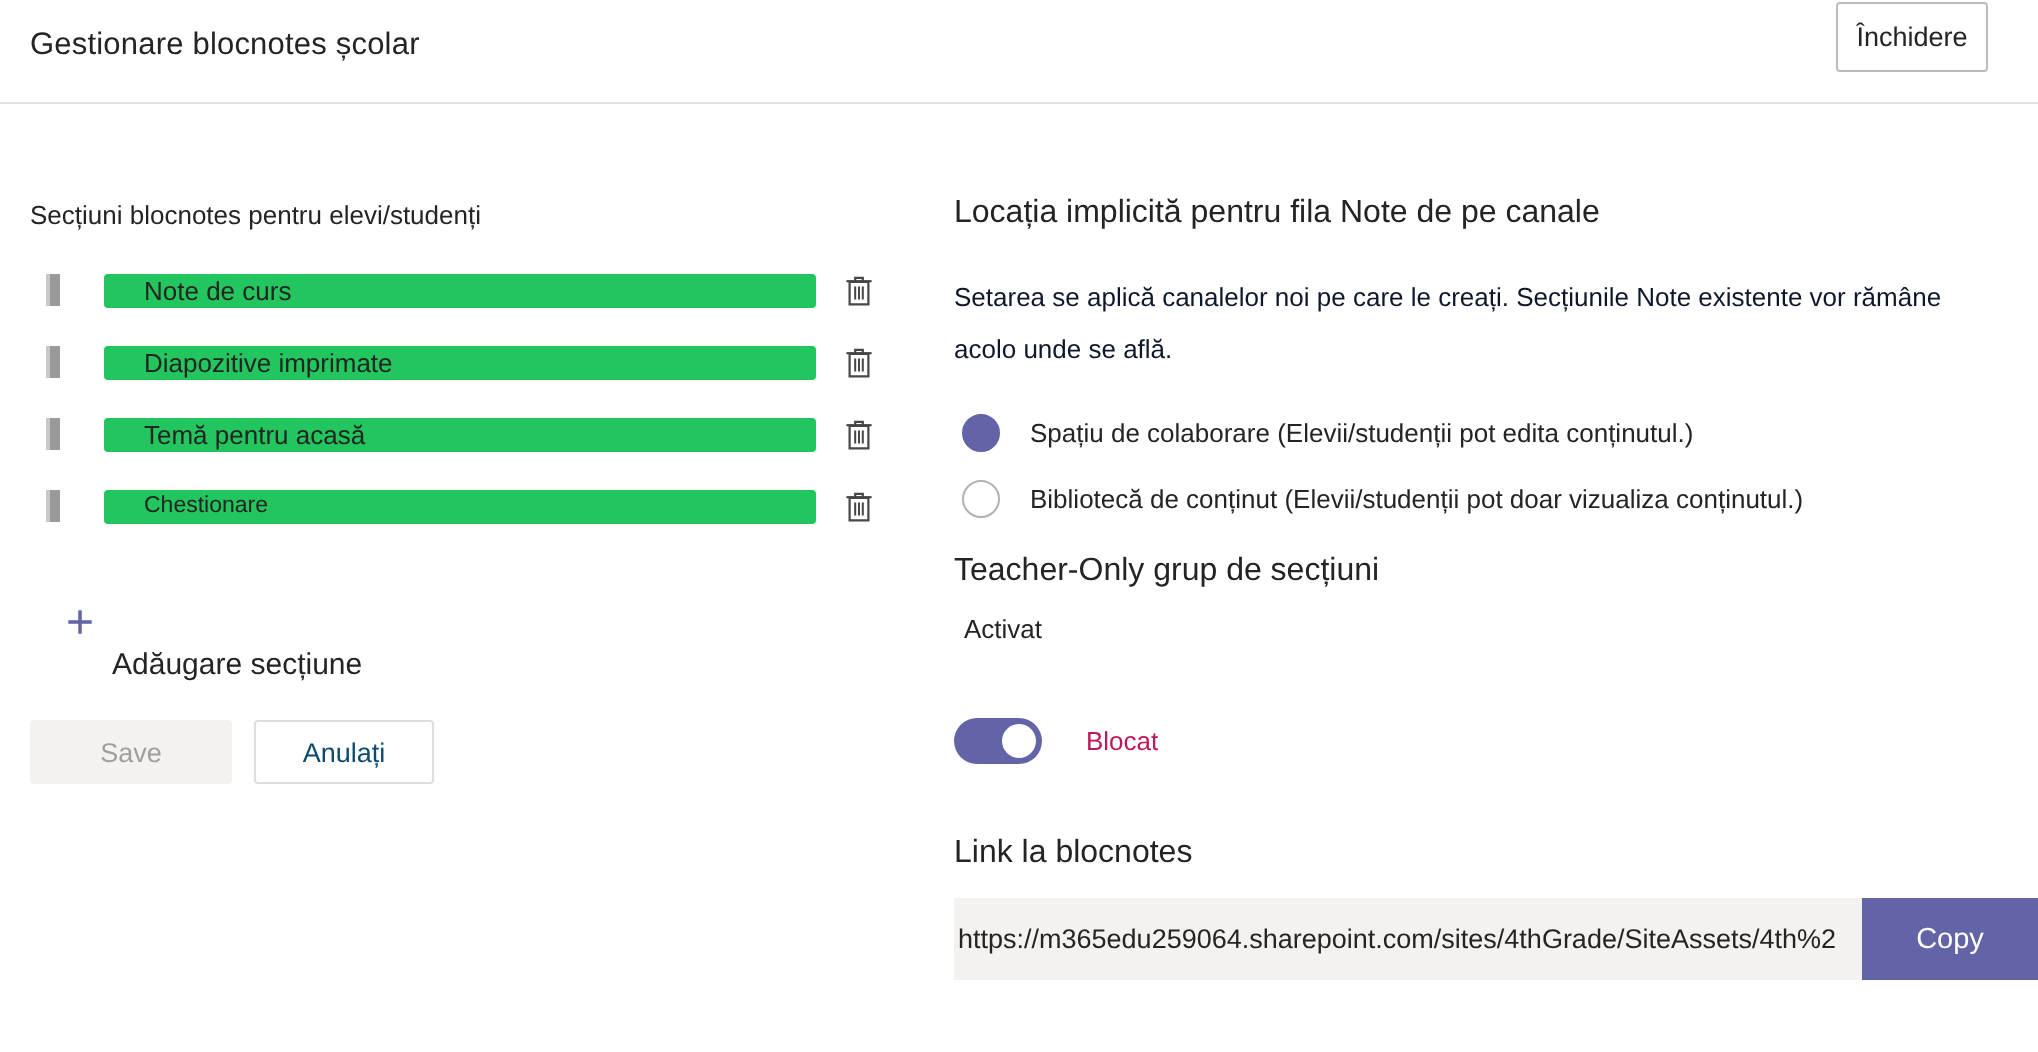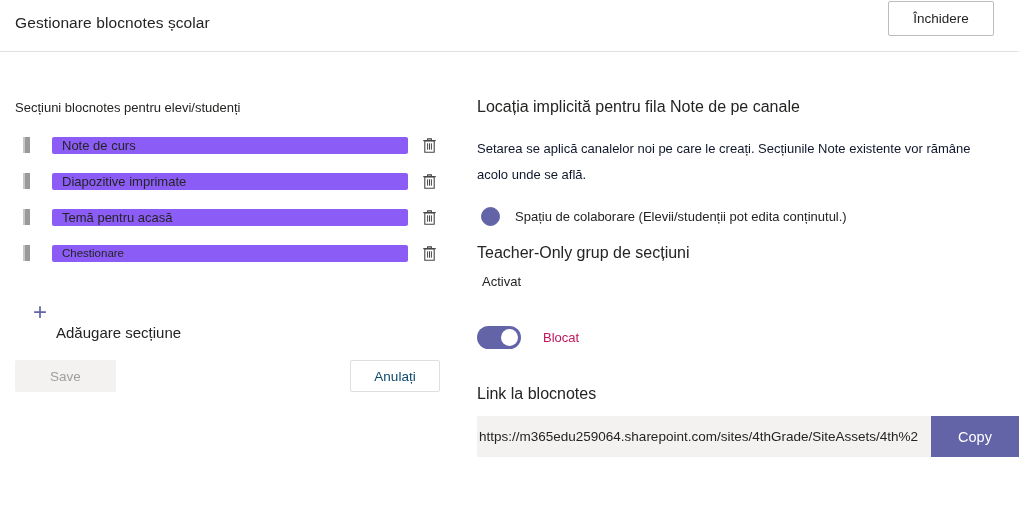--- a/index.html
+++ b/index.html
@@ -38,21 +38,21 @@
     font-weight: 400;
     color: #252423;
     letter-spacing: 0.1px;
     white-space: nowrap;
     text-align: right;
   }
   .close-button {
     position: absolute;
     right: 25px;
     top: 1px;
-    width: 106px;
+    width: 76px;
     height: 35px;
     background: #ffffff;
     border: 1px solid #bdbdbd;
     border-radius: 2px;
     font-family: "Liberation Sans", sans-serif;
     font-size: 13.5px;
     color: #252423;
     cursor: pointer;
     display: flex;
     align-items: center;
@@ -104,26 +104,26 @@
   .drag-handle .bar {
     width: 7px;
     height: 16px;
     background: #9a9a9a;
     border-left: 2px solid #c8c8c8;
     display: block;
   }
   .section-name {
     flex: 1 1 auto;
     height: 17px;
-    background: #8b5cf6;
+    background: #22c55e;
     border: none;
     border-radius: 2px;
     display: flex;
     align-items: center;
-    padding: 0 10px;
+    padding: 0 20px;
     font-size: 13px;
     color: #252423;
     margin-left: 15px;
     margin-right: 10px;
     cursor: text;
     overflow: hidden;
     white-space: nowrap;
   }
   .section-name.small { font-size: 11.5px; }
 
@@ -158,21 +158,20 @@
     font-size: 15px;
     color: #252423;
     white-space: nowrap;
     margin-top: 42px;
   }
 
   .action-row {
     display: flex;
     margin-top: 19px;
     gap: 11px;
-    justify-content: space-between;
   }
   .btn {
     height: 32px;
     border-radius: 2px;
     font-family: "Liberation Sans", sans-serif;
     font-size: 13.5px;
     display: flex;
     align-items: center;
     justify-content: center;
     padding: 0;
@@ -400,20 +399,24 @@
 
     <div class="rc-heading">Locația implicită pentru fila Note de pe canale</div>
 
     <div class="rc-desc">Setarea se aplică canalelor noi pe care le creați. Secțiunile Note existente vor rămâne acolo unde se află.</div>
 
     <div class="radio-group" id="radio-group">
         <div class="radio-row">
           <span class="radio-mark checked"></span>
           <span class="radio-label">Spațiu de colaborare (Elevii/studenții pot edita conținutul.)</span>
         </div>
+        <div class="radio-row">
+          <span class="radio-mark unchecked"></span>
+          <span class="radio-label">Bibliotecă de conținut (Elevii/studenții pot doar vizualiza conținutul.)</span>
+        </div>
       </div>
 
     <div class="group-block">
       <div class="rc-heading">Teacher-Only grup de secțiuni</div>
       <div class="group-value">Activat</div>
     </div>
 
     <div class="lock-block">
       <div class="toggle-row">
         <div class="toggle">

